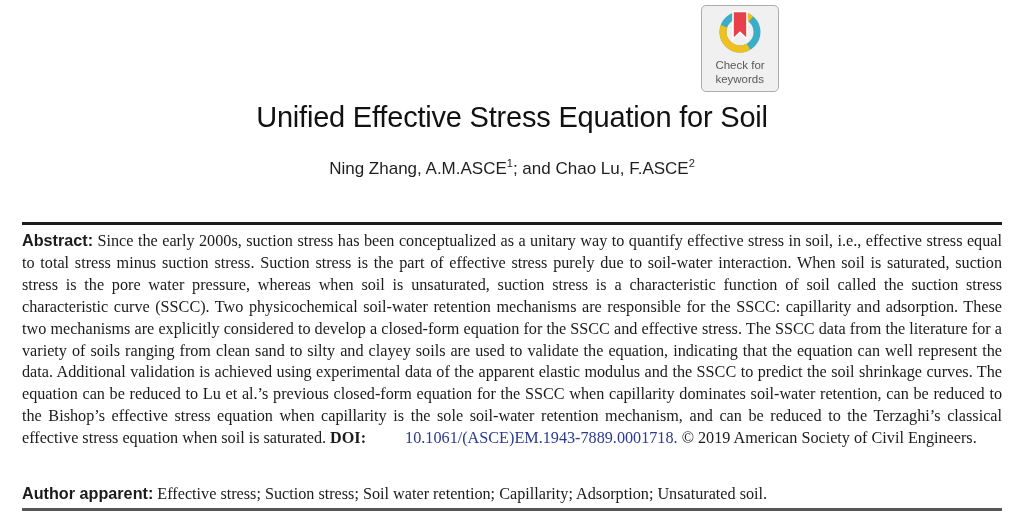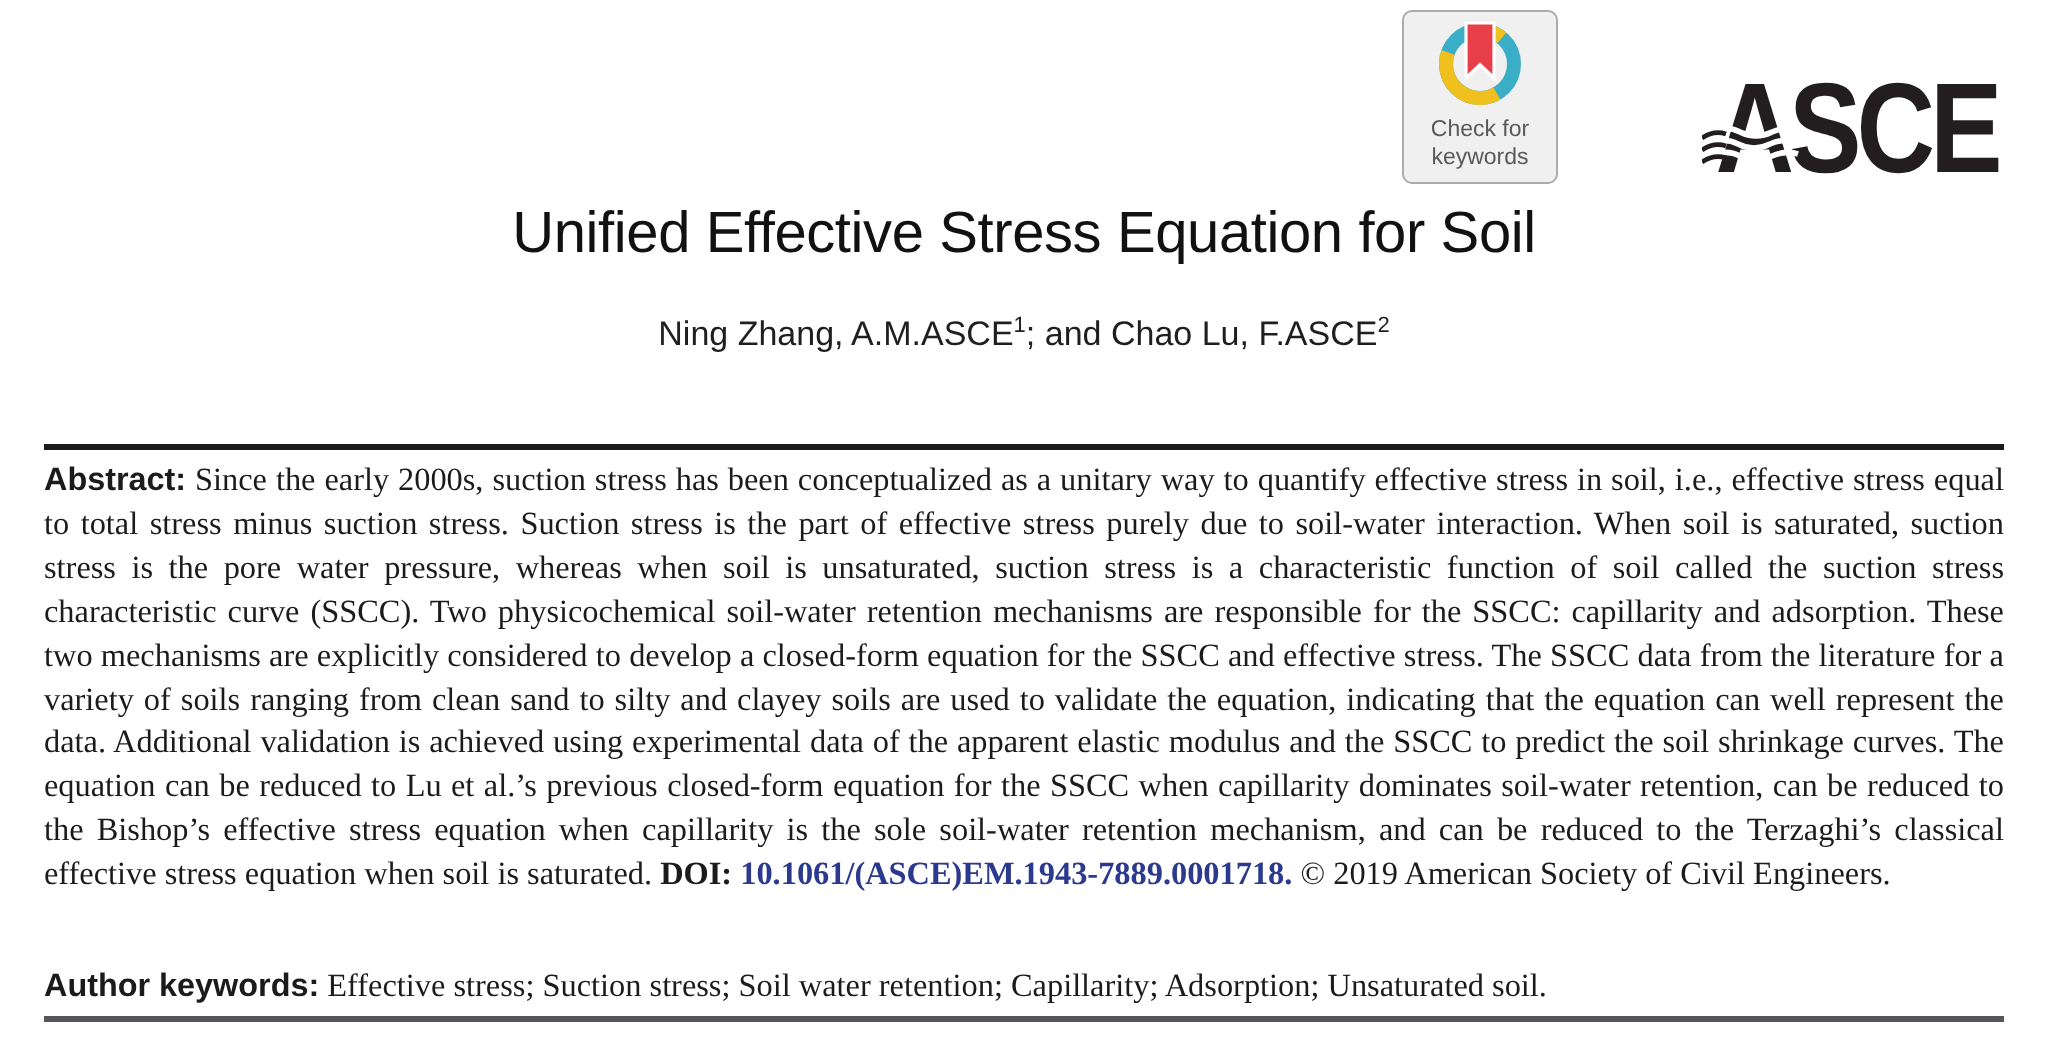--- a/index.html
+++ b/index.html
@@ -6,21 +6,21 @@
   .page{position:relative;width:1024px;height:521px;background:#fff;overflow:hidden;
         font-family:"Liberation Serif",serif;}
 
   
   .crossmark{position:absolute;left:701px;top:5px;width:78px;height:87px;
              background:var(--badge_bg);border:1px solid var(--badge_border);
              border-radius:5px;display:flex;flex-direction:column;align-items:center;
              text-decoration:none;cursor:pointer;box-sizing:border-box;}
   .cm-logo{width:48px;height:48px;margin-top:4px;}
   .cm-text{font-family:"Liberation Sans",sans-serif;font-size:11.5px;line-height:13.5px;
-           color:var(--text_gray);text-align:center;margin-top:1px;}
+           color:var(--text_gray);text-align:left;margin-top:1px;}
   .cm-text span{display:block;}
 
   
   .asce-logo{position:absolute;left:851px;top:38px;width:164px;height:50px;}
   .asce-logo svg{width:100%;height:100%;}
 
   .title{position:absolute;top:101px;left:0;width:1024px;margin:0;text-align:center;
          font-family:"Liberation Sans",sans-serif;font-weight:normal;font-size:29px;
          letter-spacing:-0.2px;color:#111;}
   .authors{position:absolute;top:157px;left:0;width:1024px;text-align:center;
@@ -28,21 +28,21 @@
   .authors sup{font-size:11px;}
 
   .rule{position:absolute;left:22px;width:980px;height:3px;}
   .rule-top{top:222px;background:var(--rule_top);}
   .rule-bottom{top:508px;background:var(--rule_bottom);}
 
   .abstract{position:absolute;left:22px;top:230px;width:980px;margin:0;
             font-size:16.2px;line-height:21.9px;text-align:justify;color:#1b1b1b;}
   .label-sans{font-family:"Liberation Sans",sans-serif;font-weight:bold;}
   .doi-label{font-weight:bold;}
-  .doi-link{font-weight:bold;color:var(--doi_link_blue);text-decoration:none;cursor:pointer;}
+  .doi-link{font-weight:normal;color:var(--doi_link_blue);text-decoration:none;cursor:pointer;margin-left:35px;}
   .copyright{margin-top:48px;}
 
   .keywords{position:absolute;left:22px;top:484px;width:980px;margin:0;
             font-size:16.2px;color:#1b1b1b;}
 </style>
 </head>
 <body>
 
 <div class="page">
 
@@ -52,36 +52,25 @@
       <path d="M32.5 36.72 A17 17 0 0 1 8.03 16.19" fill="none" stroke-width="7" style="stroke:var(--crossmark_yellow)"></path>
       <path d="M26.37 5.17 A17 17 0 0 1 34.93 8.98" fill="none" stroke-width="7" style="stroke:var(--crossmark_yellow)"></path>
       <path d="M17 1.5 H31 V29 L24 22.4 L17 29 Z" stroke="#ffffff" stroke-width="1.6" style="fill:var(--crossmark_red)"></path>
     </svg>
     <span class="cm-text">
         <span>Check for</span>
         <span>keywords</span>
       </span>
   </a>
 
-  <div class="asce-logo">
-    <svg viewBox="0 0 164 50">
-      <text x="8" y="48" transform="scale(0.85,1)" font-family="Liberation Sans, sans-serif" font-weight="bold" font-size="64" letter-spacing="-3" style="fill:var(--logo_black)">ASCE</text>
-      <path d="M3 29 q8 -5 16 -1 q8 4 16 0 q7 -3 13 -1" fill="none" stroke="#ffffff" stroke-width="2.8"></path>
-      <path d="M2 35 q8 -5 16 -1 q8 4 16 0 q7 -3 13 -1" fill="none" stroke="#ffffff" stroke-width="2.8"></path>
-      <path d="M3 41 q8 -5 16 -1 q8 4 16 0 q7 -3 13 -1" fill="none" stroke="#ffffff" stroke-width="2.8"></path>
-      <path d="M0 31 q6 -4 12 -2" fill="none" stroke-width="2.4" style="stroke:var(--logo_black)"></path>
-      <path d="M0 37 q6 -4 12 -2" fill="none" stroke-width="2.4" style="stroke:var(--logo_black)"></path>
-      <path d="M0 43 q6 -4 12 -2" fill="none" stroke-width="2.4" style="stroke:var(--logo_black)"></path>
-    </svg>
-  </div>
 
   <h1 class="title">Unified Effective Stress Equation for Soil</h1>
   <div class="authors"><span>Ning Zhang, A.M.ASCE</span><sup>1</sup><span>; and </span><span>Chao Lu, F.ASCE</span><sup>2</sup></div>
 
   <div class="rule rule-top"></div>
 
   <p class="abstract"><span class="label-sans">Abstract:</span><span> Since the early 2000s, suction stress has been conceptualized as a unitary way to quantify effective stress in soil, i.e., effective stress equal to total stress minus suction stress. Suction stress is the part of effective stress purely due to soil-water interaction. When soil is saturated, suction stress is the pore water pressure, whereas when soil is unsaturated, suction stress is a characteristic function of soil called the suction stress characteristic curve (SSCC). Two physicochemical soil-water retention mechanisms are responsible for the SSCC: capillarity and adsorption. These two mechanisms are explicitly considered to develop a closed-form equation for the SSCC and effective stress. The SSCC data from the literature for a variety of soils ranging from clean sand to silty and clayey soils are used to validate the equation, indicating that the equation can well represent the data. Additional validation is achieved using experimental data of the apparent elastic modulus and the SSCC to predict the soil shrinkage curves. The equation can be reduced to Lu et al.’s previous closed-form equation for the SSCC when capillarity dominates soil-water retention, can be reduced to the Bishop’s effective stress equation when capillarity is the sole soil-water retention mechanism, and can be reduced to the Terzaghi’s classical effective stress equation when soil is saturated. </span><span class="doi-label">DOI: </span><a class="doi-link">10.1061/(ASCE)EM.1943-7889.0001718.</a><span class="copyright"> © 2019 American Society of Civil Engineers.</span></p>
 
-  <p class="keywords"><span class="label-sans">Author keywords:</span><span> Effective stress; Suction stress; Soil water retention; Capillarity; Adsorption; Unsaturated soil.</span></p>
+  <p class="keywords"><span class="label-sans">Author apparent:</span><span> Effective stress; Suction stress; Soil water retention; Capillarity; Adsorption; Unsaturated soil.</span></p>
 
   <div class="rule rule-bottom"></div>
 
 </div>
 
 </body></html>

